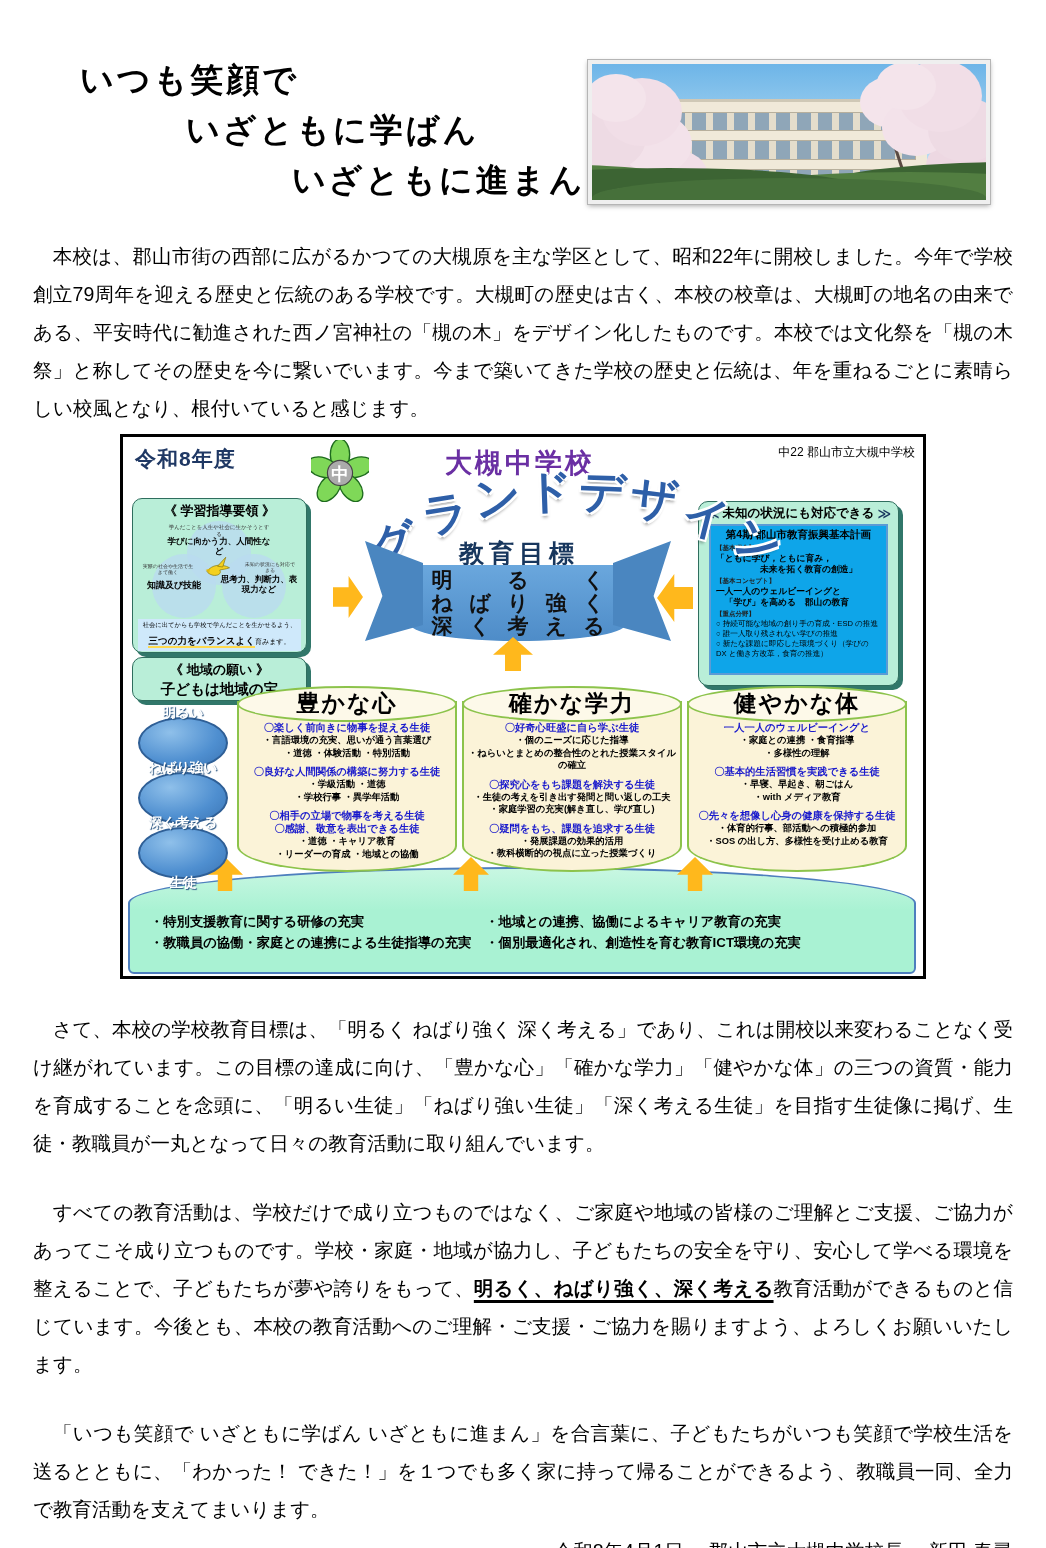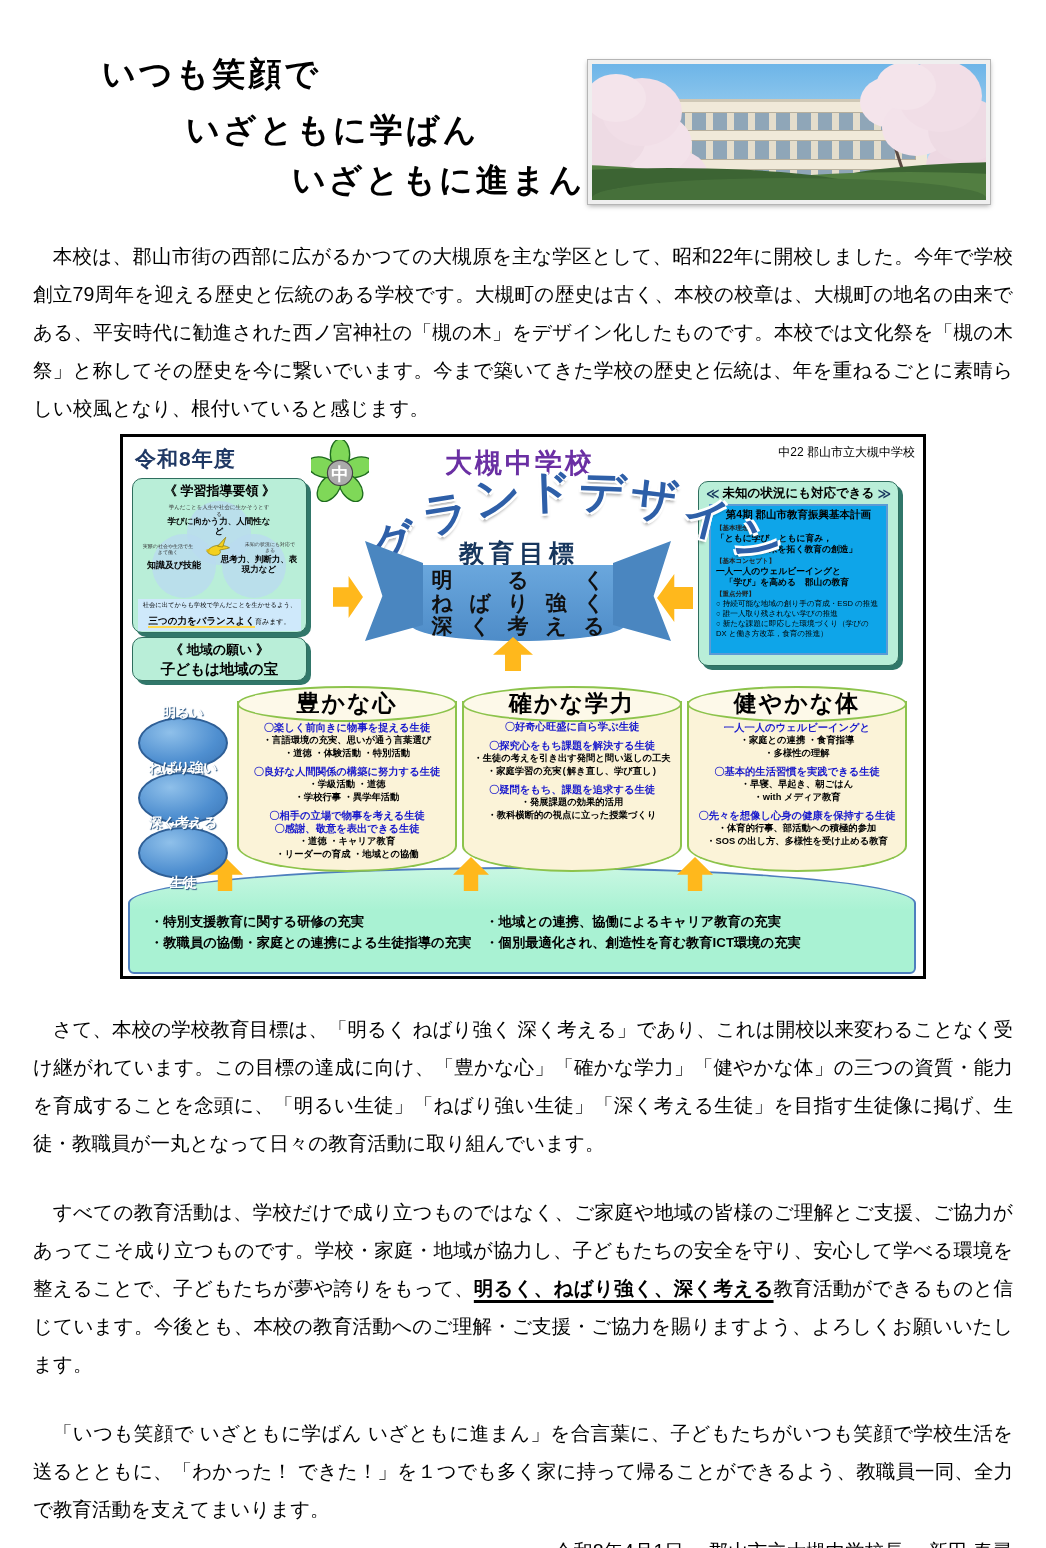--- a/index.html
+++ b/index.html
@@ -1,21 +1,21 @@
 <!DOCTYPE html>
 <html><head>
 <meta charset="utf-8">
 <style>
   html,body{margin:0;padding:0;background:#fff;}
   .page{position:relative;width:1046px;height:1548px;background:#fff;overflow:hidden;
         font-family:"Liberation Sans","DejaVu Sans",sans-serif;color:#000;}
   
   .hdr{position:relative;height:206px;}
   .motto div{position:absolute;font-size:33px;font-weight:700;letter-spacing:3px;white-space:nowrap;}
-  .m1{left:80px;top:52px;margin-left:22px;}
+  .m1{left:80px;top:58px;}
   .m2{left:186px;top:108px;}
   .m3{left:292px;top:158px;}
   
   .photo{position:absolute;left:588px;top:60px;width:394px;height:136px;border:4px solid #efefef;
          box-shadow:0 0 0 1px #b5b5b5,0 2px 5px rgba(0,0,0,.35);overflow:hidden;
          background:linear-gradient(180deg,#6db5e8 0%,#a9d5f0 55%,#d2e8f6 100%);}
   .bld{position:absolute;left:17%;right:15%;top:26%;height:58%;background:#f0e9d9;border-top:3px solid #cfc8b6;}
   .wrow{height:22%;margin:3.5% 4%;border:1px solid #b7af9c;
         background:repeating-linear-gradient(90deg,#8fa6b8 0 14px,#e4ddcc 14px 21px);}
   .bloss{position:absolute;width:60px;height:48px;border-radius:50%;background:#f4e4eb;}
@@ -57,21 +57,21 @@
   .goalgrid>div{font-size:21px;font-weight:900;color:#101010;text-align:center;line-height:23px;}
   .arrow{position:absolute;background:#ffb81c;z-index:2;filter:drop-shadow(0 0 1px #79a637);}
   .ar{left:210px;top:139px;width:30px;height:42px;clip-path:polygon(0 27%,52% 27%,52% 0,100% 50%,52% 100%,52% 73%,0 73%);}
   .al{left:534px;top:137px;width:36px;height:48px;clip-path:polygon(100% 27%,48% 27%,48% 0,0 50%,48% 100%,48% 73%,100% 73%);}
   .au{clip-path:polygon(50% 0,100% 52%,70% 52%,70% 100%,30% 100%,30% 52%,0 52%);}
   .au-banner{left:370px;top:200px;width:40px;height:34px;}
   .bau{top:420px;width:36px;height:34px;}
   .bau1{left:84px;} .bau2{left:330px;} .bau3{left:554px;}
   
   .panel{position:absolute;background:#b9eed8;border:1.5px solid #2f6e5e;border-radius:10px;
-         box-shadow:4px 4px 0 #31776a;}
+         box-shadow:4px 4px 0 #31776a;margin-top:20px;}
   .ptitle{text-align:center;font-weight:800;font-size:13px;margin-top:3px;}
   .left-panel{left:9px;top:41px;width:173px;height:153px;}
   .venn{position:relative;height:96px;margin:1px 5px 0;}
   .venn .c{position:absolute;width:64px;height:64px;border-radius:50%;background:#badbf0;opacity:.8;}
   .c1{left:49px;top:0;} .c2{left:14px;top:33px;} .c3{left:84px;top:33px;}
   .vtxt{position:absolute;text-align:center;}
   .ts{left:30px;top:3px;width:102px;font-size:5.5px;color:#333;}
   .tl2{left:26px;top:16px;width:110px;font-size:8.5px;font-weight:800;line-height:9.5px;}
   .ls{left:4px;top:42px;width:52px;font-size:5px;color:#333;}
   .ll{left:0px;top:58px;width:72px;font-size:9px;font-weight:800;}
@@ -93,21 +93,21 @@
   .plines{font-size:8.8px;line-height:11px;font-weight:600;}
   .psec3 .plines{font-size:7.6px;line-height:10px;font-weight:500;}
   
   .pill{position:absolute;left:15px;width:90px;height:52px;border-radius:50%;z-index:3;
         background:radial-gradient(ellipse at 35% 28%,#8fc0ea,#4f8fd0 60%,#3a74b4);
         border:2px solid #2f5f96;color:#fff;display:flex;flex-direction:column;justify-content:center;align-items:center;
         font-size:13.5px;font-weight:800;line-height:16px;text-shadow:1px 1px 1px #23507e;box-sizing:border-box;gap:44px;}
   .pp1{top:280px;} .pp2{top:335px;} .pp3{top:390px;}
   
   .cyl{position:absolute;top:249px;width:220px;height:186px;z-index:3;}
-  .cyl1{left:114px;} .cyl2{left:339px;font-family:Liberation Mono, monospace;} .cyl3{left:564px;}
+  .cyl1{left:114px;} .cyl2{left:339px;} .cyl3{left:564px;}
   .cyl-body{position:absolute;left:0;right:0;top:15px;bottom:0;background:#fbf3d8;border:2px solid #8cc34b;border-top:none;
             border-radius:0 0 50% 50%/0 0 26px 26px;}
   .cyl-lid{position:absolute;left:0;right:0;top:0;height:32px;background:#fdf9e9;border:2px solid #8cc34b;border-radius:50%;z-index:2;}
   .cyl-title{position:absolute;left:0;right:0;top:2px;text-align:center;font-size:23px;font-weight:900;letter-spacing:2px;z-index:3;}
   .cyl-content{position:absolute;left:4px;right:4px;top:35px;z-index:3;text-align:center;}
   .grp{margin-bottom:6px;}
   .heads{color:#1a1acc;font-weight:800;font-size:10.3px;line-height:13px;}
   .subs{color:#000;font-weight:700;font-size:9.3px;line-height:12.5px;}
   
   .band{position:absolute;left:5px;top:430px;width:788px;height:107px;z-index:1;box-sizing:border-box;
@@ -311,20 +311,24 @@
 
     <div class="cyl cyl2">
       <div class="cyl-body"></div>
       <div class="cyl-lid"></div>
       <div class="cyl-title">確かな学力</div>
       <div class="cyl-content">
         <div class="grp">
           <div class="heads">
               <div>〇好奇心旺盛に自ら学ぶ生徒</div>
             </div>
+          <div class="subs">
+              <div>・個のニーズに応じた指導</div>
+              <div>・ねらいとまとめの整合性のとれた授業スタイルの確立</div>
+            </div>
         </div>
         <div class="grp">
           <div class="heads">
               <div>〇探究心をもち課題を解決する生徒</div>
             </div>
           <div class="subs">
               <div>・生徒の考えを引き出す発問と問い返しの工夫</div>
               <div>・家庭学習の充実(解き直し、学び直し)</div>
             </div>
         </div>

